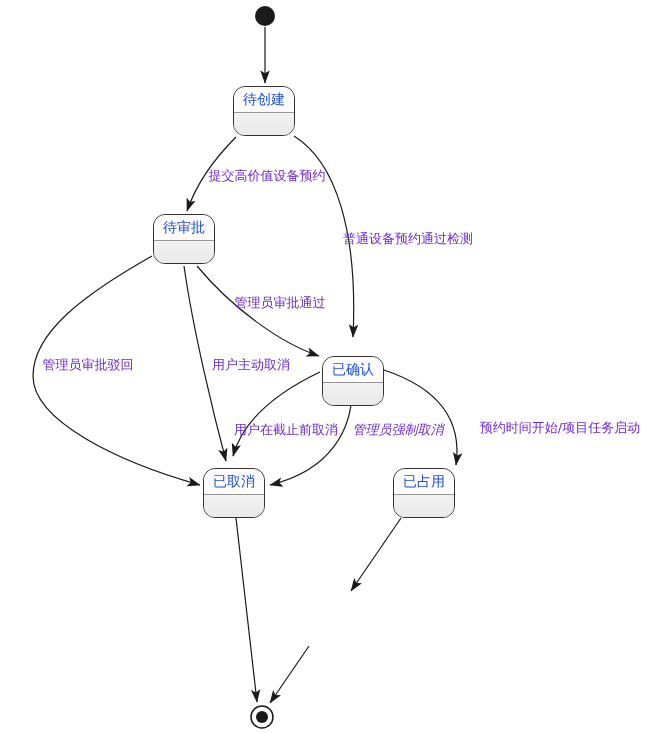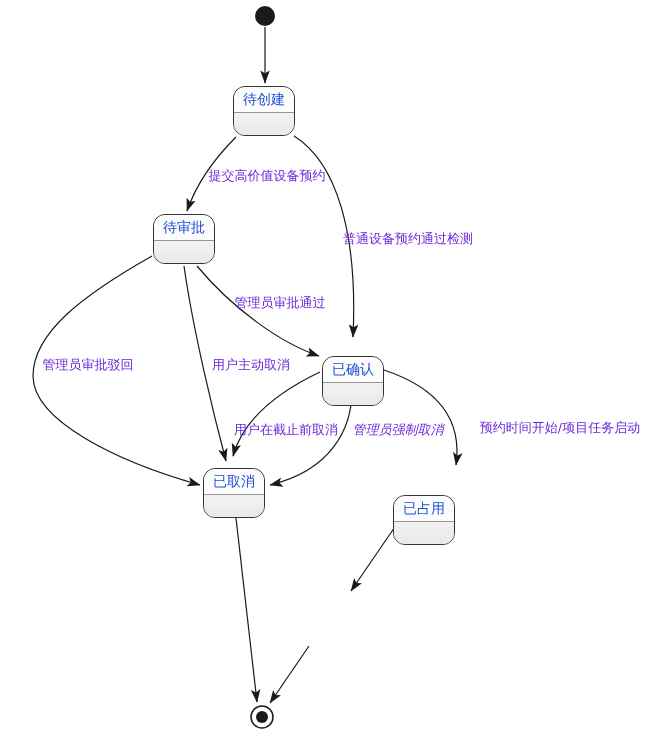--- a/index.html
+++ b/index.html
@@ -103,21 +103,21 @@
   <div class="state" style="left:322px; top:356px;">
     <div class="state-title">已确认</div>
     <div class="state-body"></div>
   </div>
 
   <div class="state" style="left:203px; top:468px;">
     <div class="state-title">已取消</div>
     <div class="state-body"></div>
   </div>
 
-  <div class="state" style="left:393px; top:468px;margin-top:27px;">
+  <div class="state" style="left:393px; top:468px;">
     <div class="state-title">已占用</div>
     <div class="state-body"></div>
   </div>
 
 
   <div class="edge-label" style="left:267px; top:176px;">提交高价值设备预约</div>
   <div class="edge-label" style="left:408px; top:239px;">普通设备预约通过检测</div>
   <div class="edge-label" style="left:280px; top:303px;">管理员审批通过</div>
   <div class="edge-label" style="left:251px; top:365px;">用户主动取消</div>
   <div class="edge-label" style="left:88px; top:365px;">管理员审批驳回</div>

